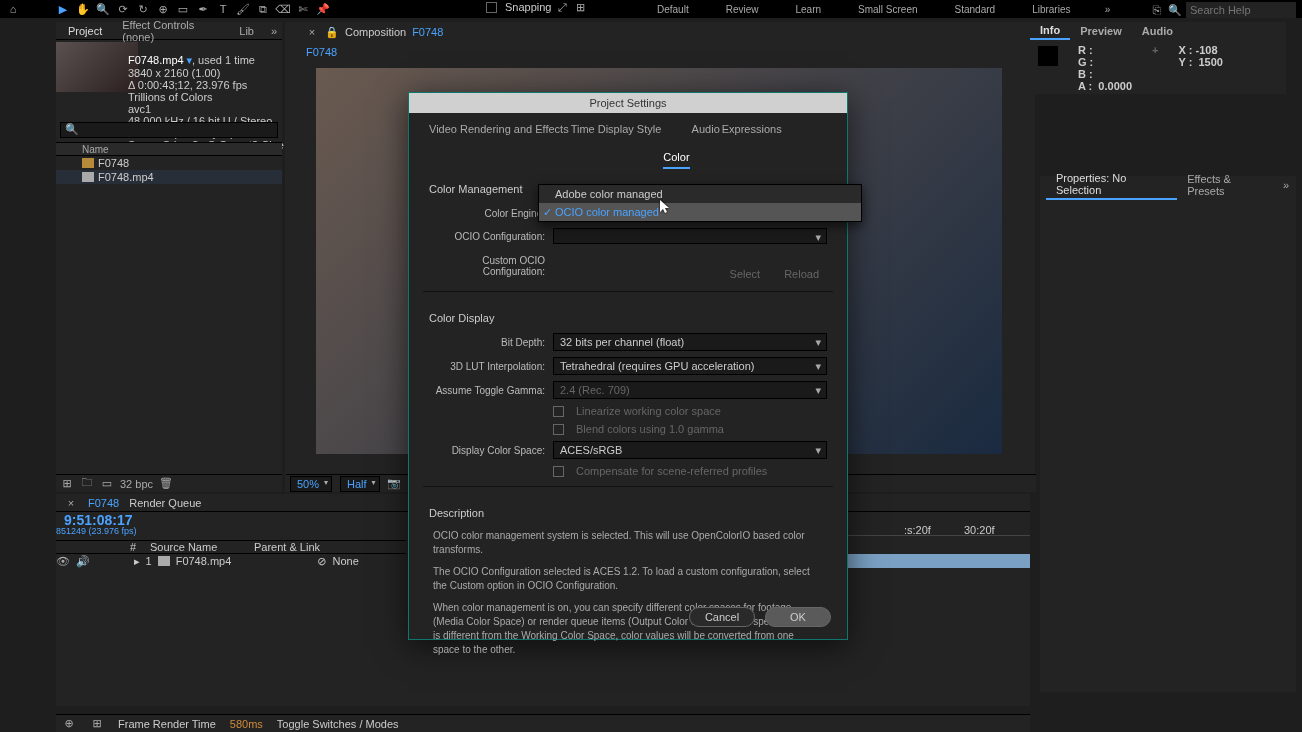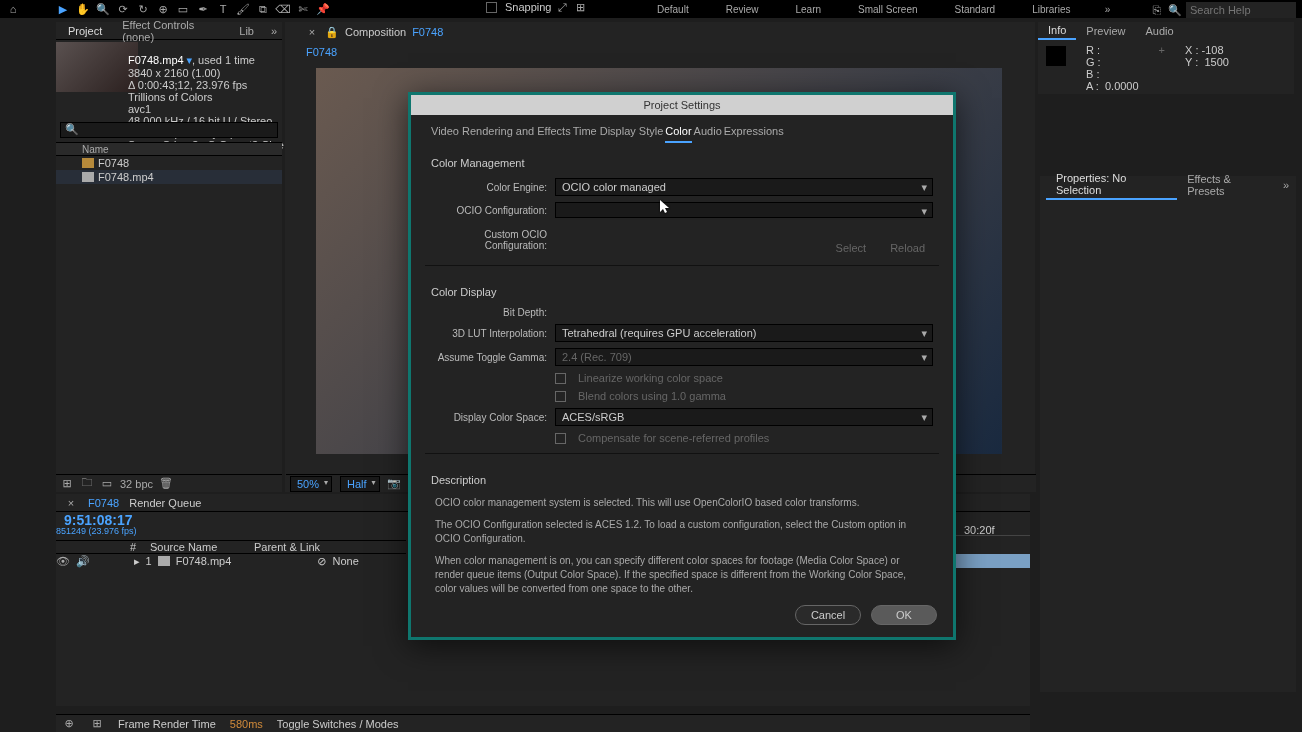--- a/index.html
+++ b/index.html
@@ -41,21 +41,21 @@
 .viewer { position:absolute; top:22px; left:285px; width:750px; height:470px; background:#232323;}
 .viewer-tab { position:absolute; top:22px; left:285px; height:20px; display:flex; align-items:center; gap:6px; padding-left:20px;}
 .viewer-tab .compname { color:#4aa3ff;}
 .viewer-sub { position:absolute; top:44px; left:300px; color:#4aa3ff; padding:2px 6px; background:#232323;}
 .viewer-canvas { position:absolute; top:68px; left:316px; width:686px; height:386px; background:linear-gradient(135deg,#6a5a50,#1a2a40); }
 .viewer-footer { position:absolute; top:474px; left:286px; width:750px; height:18px; background:#232323; border-top:1px solid #000; display:flex; align-items:center; gap:8px; padding:0 4px;}
 .selbox { background:#1a1a1a; border:1px solid #000; padding:1px 12px 1px 6px; color:#4aa3ff; position:relative;}
 .selbox::after {content:"▾"; position:absolute; right:3px; top:1px; color:#aaa; font-size:8px;}
 
 
-.info-panel { position:absolute; top:22px; right:8px; width:256px; height:72px; background:#232323; }
+.info-panel { position:absolute; top:22px; right:16px; width:256px; height:72px; background:#232323;font-weight:bold; }
 .info-tabs { display:flex; gap:0; height:18px; align-items:center;}
 .info-tabs span { padding:2px 10px; color:#aaa;}
 .info-tabs span.active { border-bottom:2px solid #4aa3ff; color:#ddd;}
 .info-body { padding:4px 8px; font-size:10px; line-height:12px; display:flex; gap:20px;}
 .info-swatch { width:20px; height:20px; background:#000; margin-top:2px;}
 .props-panel { position:absolute; top:176px; right:6px; width:256px; height:516px; background:#232323;}
 
 
 .timeline { position:absolute; top:494px; left:56px; right:272px; height:212px; background:#232323;}
 .tl-tabs { height:18px; display:flex; align-items:center; gap:10px; padding-left:8px; border-bottom:1px solid #000;}
@@ -63,25 +63,25 @@
 .tl-tc { position:absolute; top:512px; left:64px; color:#4aa3ff; font-size:14px; font-weight:600;}
 .tl-tc2 { position:absolute; top:526px; left:56px; color:#4aa3ff; font-size:9px;}
 .tl-cols { position:absolute; top:540px; left:56px; width:350px; height:14px; border-top:1px solid #000; border-bottom:1px solid #000; display:flex; align-items:center;}
 .tl-row { position:absolute; top:554px; left:56px; width:350px; height:14px; display:flex; align-items:center; gap:6px;}
 .tl-bar { position:absolute; top:554px; left:408px; width:622px; height:14px; background:#7aa0c4;}
 .tl-ruler { position:absolute; top:524px; left:408px; width:622px; height:12px; border-bottom:1px solid #444;}
 .status { position:absolute; bottom:0; left:56px; right:272px; height:18px; background:#232323; border-top:1px solid #000; display:flex; align-items:center; gap:14px; padding:0 6px; color:#aaa;}
 
 
 .overlay { position:absolute; top:0; left:0; right:0; bottom:0;}
-.dialog { position:absolute; top:92px; left:408px; width:548px; height:548px; background:#232323; border:3px solid #0f766e; box-shadow:0 6px 30px rgba(0,0,0,.6);}
+.dialog { position:absolute; top:92px; left:408px; width:440px; height:548px; background:#232323; border:1px solid #0f766e; box-shadow:0 6px 30px rgba(0,0,0,.6);}
 .dlg-title { height:20px; background:#d0d0d0; color:#333; display:flex; align-items:center; justify-content:center; font-size:11px; font-weight:500;}
 .dlg-tabs { display:flex; gap:2px; padding:10px 20px 0 20px;}
 .dlg-tabs span { padding-bottom:4px; color:#aaa;}
-.dlg-tabs span.active { color:#fff; border-bottom:2px solid #4aa3ff;}
+.dlg-tabs span.active { color:#fff; border-bottom:2px solid #4aa3ff;margin-top:28px;}
 .section-h { padding:14px 20px 6px; color:#ccc;}
 .form-row { display:flex; align-items:center; padding:3px 20px; gap:8px;}
 .form-row .lbl { width:116px; text-align:right; color:#bbb; font-size:10px;}
 .sel { flex:1; background:#1a1a1a; border:1px solid #000; padding:2px 18px 2px 6px; position:relative;}
 .sel::after { content:"▾"; position:absolute; right:5px; top:2px; color:#aaa;}
 .sel.disabled { color:#666;}
 .btn-flat { background:none; color:#aaa; padding:2px 8px;margin-top:16px;}
 .chk { width:11px; height:11px; border:1px solid #666; display:inline-block; margin-right:4px; vertical-align:middle;}
 .dlg-divider { border-top:1px solid #111; margin:6px 14px;}
 .desc { padding:4px 24px; font-size:10px; line-height:14px; color:#aaa;}
@@ -281,20 +281,21 @@
       <span class="lbl">Custom OCIO Configuration:</span>
       <span style="flex:1"></span>
       <span class="btn-flat" style="color:#666">Select</span>
       <span class="btn-flat" style="color:#666">Reload</span>
     </div>
 
     <div class="dlg-divider"></div>
     <div class="section-h">Color Display</div>
     <div class="form-row">
       <span class="lbl">Bit Depth:</span>
+      <span class="sel">32 bits per channel (float)</span>
     </div>
     <div class="form-row">
       <span class="lbl">3D LUT Interpolation:</span>
       <span class="sel">Tetrahedral (requires GPU acceleration)</span>
     </div>
     <div class="form-row">
       <span class="lbl">Assume Toggle Gamma:</span>
       <span class="sel disabled">2.4 (Rec. 709)</span>
     </div>
     <div class="form-row">
@@ -322,18 +323,22 @@
     <div class="desc">OCIO color management system is selected. This will use OpenColorIO based color transforms.</div>
     <div class="desc">The OCIO Configuration selected is ACES 1.2. To load a custom configuration, select the Custom option in OCIO Configuration.</div>
     <div class="desc">When color management is on, you can specify different color spaces for footage (Media Color Space) or render queue items (Output Color Space). If the specified space is different from the Working Color Space, color values will be converted from one space to the other.</div>
 
     <div class="dlg-buttons">
       <div class="btn">Cancel</div>
       <div class="btn primary">OK</div>
     </div>
   </div>
 
+  <div class="dd-open">
+    <div><span>Adobe color managed</span></div>
+    <div class="hi"><span class="dd-check">✓</span><span>OCIO color managed</span></div>
+  </div>
   <div class="cursor">
     <svg width="10" height="14">
         <polygon points="0,0 0,12 3,9 5,13 7,12 5,8 9,8" fill="#fff"></polygon>
       </svg>
   </div>
 </div>
 
 </body></html>

